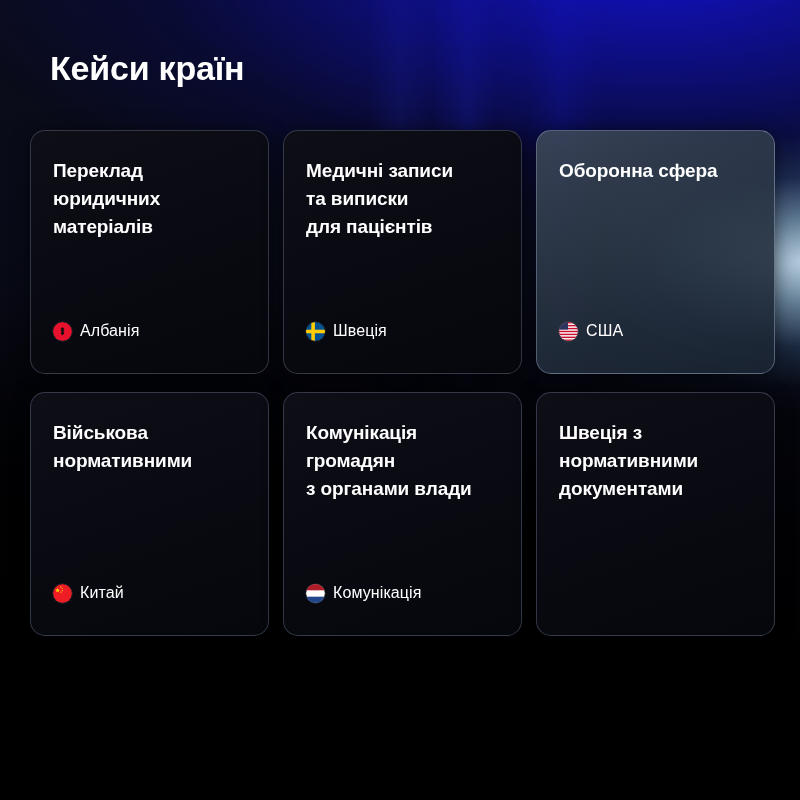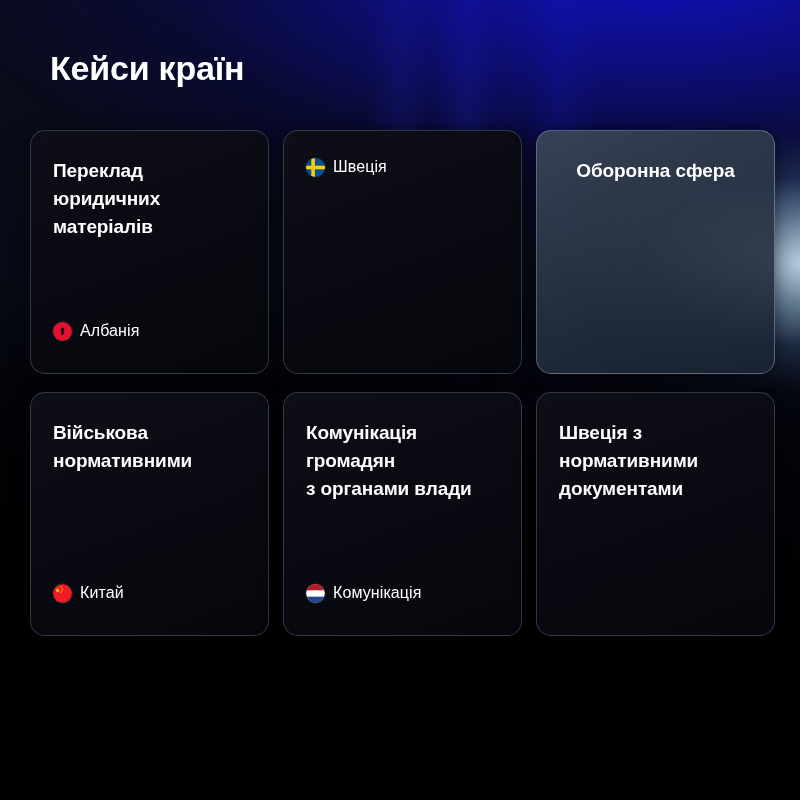--- a/index.html
+++ b/index.html
@@ -138,21 +138,20 @@
   }
 
   
   .card.card-light {
     background: linear-gradient(155deg,
         rgba(62,74,88,0.88) 0%,
         rgba(48,60,74,0.86) 35%,
         rgba(34,45,60,0.88) 68%,
         rgba(26,36,50,0.90) 100%);
     border-color: rgba(176,192,220,0.38);
-    text-align: center;
   }
 
   .card-title {
     color: #ffffff;
     font-size: 19px;
     font-weight: bold;
     line-height: 28px;
     letter-spacing: -0.1px;
     white-space: pre-line;
     margin: 0;
@@ -209,34 +208,55 @@
             <svg viewBox="0 0 19 19">
               <circle cx="9.5" cy="9.5" r="9.5" fill="#e8112d"></circle>
               <path d="M9.5 5.2 L7.6 6.6 L8.6 7.6 L7.3 8.4 L8.5 9.3 L7.8 11.6 L9.5 13.6 L11.2 11.6 L10.5 9.3 L11.7 8.4 L10.4 7.6 L11.4 6.6 Z" fill="#1a0c0c"></path>
             </svg>
           </span>
           <span class="country-name">Албанія</span>
         </div>
       </div>
 
       <div class="card">
+        <div class="card-title">Медичні записи
+та виписки
+для пацієнтів</div>
         <div class="card-footer">
           <span class="flag">
             <svg viewBox="0 0 19 19">
               <circle cx="9.5" cy="9.5" r="9.5" fill="#005293"></circle>
               <rect x="0" y="7.7" width="19" height="3.6" fill="#fecc00"></rect>
               <rect x="5.3" y="0" width="3.6" height="19" fill="#fecc00"></rect>
             </svg>
           </span>
           <span class="country-name">Швеція</span>
         </div>
       </div>
 
       <div class="card card-light">
         <div class="card-title">Оборонна сфера</div>
+        <div class="card-footer">
+          <span class="flag">
+            <svg viewBox="0 0 19 19">
+              <circle cx="9.5" cy="9.5" r="9.5" fill="#ffffff"></circle>
+              <g>
+                <rect x="0" y="0" width="19" height="1.46" fill="#c8102e"></rect>
+                <rect x="0" y="2.92" width="19" height="1.46" fill="#c8102e"></rect>
+                <rect x="0" y="5.84" width="19" height="1.46" fill="#c8102e"></rect>
+                <rect x="0" y="8.76" width="19" height="1.46" fill="#c8102e"></rect>
+                <rect x="0" y="11.68" width="19" height="1.46" fill="#c8102e"></rect>
+                <rect x="0" y="14.60" width="19" height="1.46" fill="#c8102e"></rect>
+                <rect x="0" y="17.52" width="19" height="1.46" fill="#c8102e"></rect>
+              </g>
+              <rect x="0" y="0" width="9" height="7.6" fill="#2a3560"></rect>
+            </svg>
+          </span>
+          <span class="country-name">США</span>
+        </div>
       </div>
 
       <div class="card">
         <div class="card-title">Військова
 нормативними</div>
         <div class="card-footer">
           <span class="flag">
             <svg viewBox="0 0 19 19">
               <circle cx="9.5" cy="9.5" r="9.5" fill="#ee1c25"></circle>
               <path d="M4.6 4.0 L5.25 5.6 L6.9 5.7 L5.6 6.75 L6.05 8.35 L4.6 7.45 L3.15 8.35 L3.6 6.75 L2.3 5.7 L3.95 5.6 Z" fill="#ffde00"></path>

